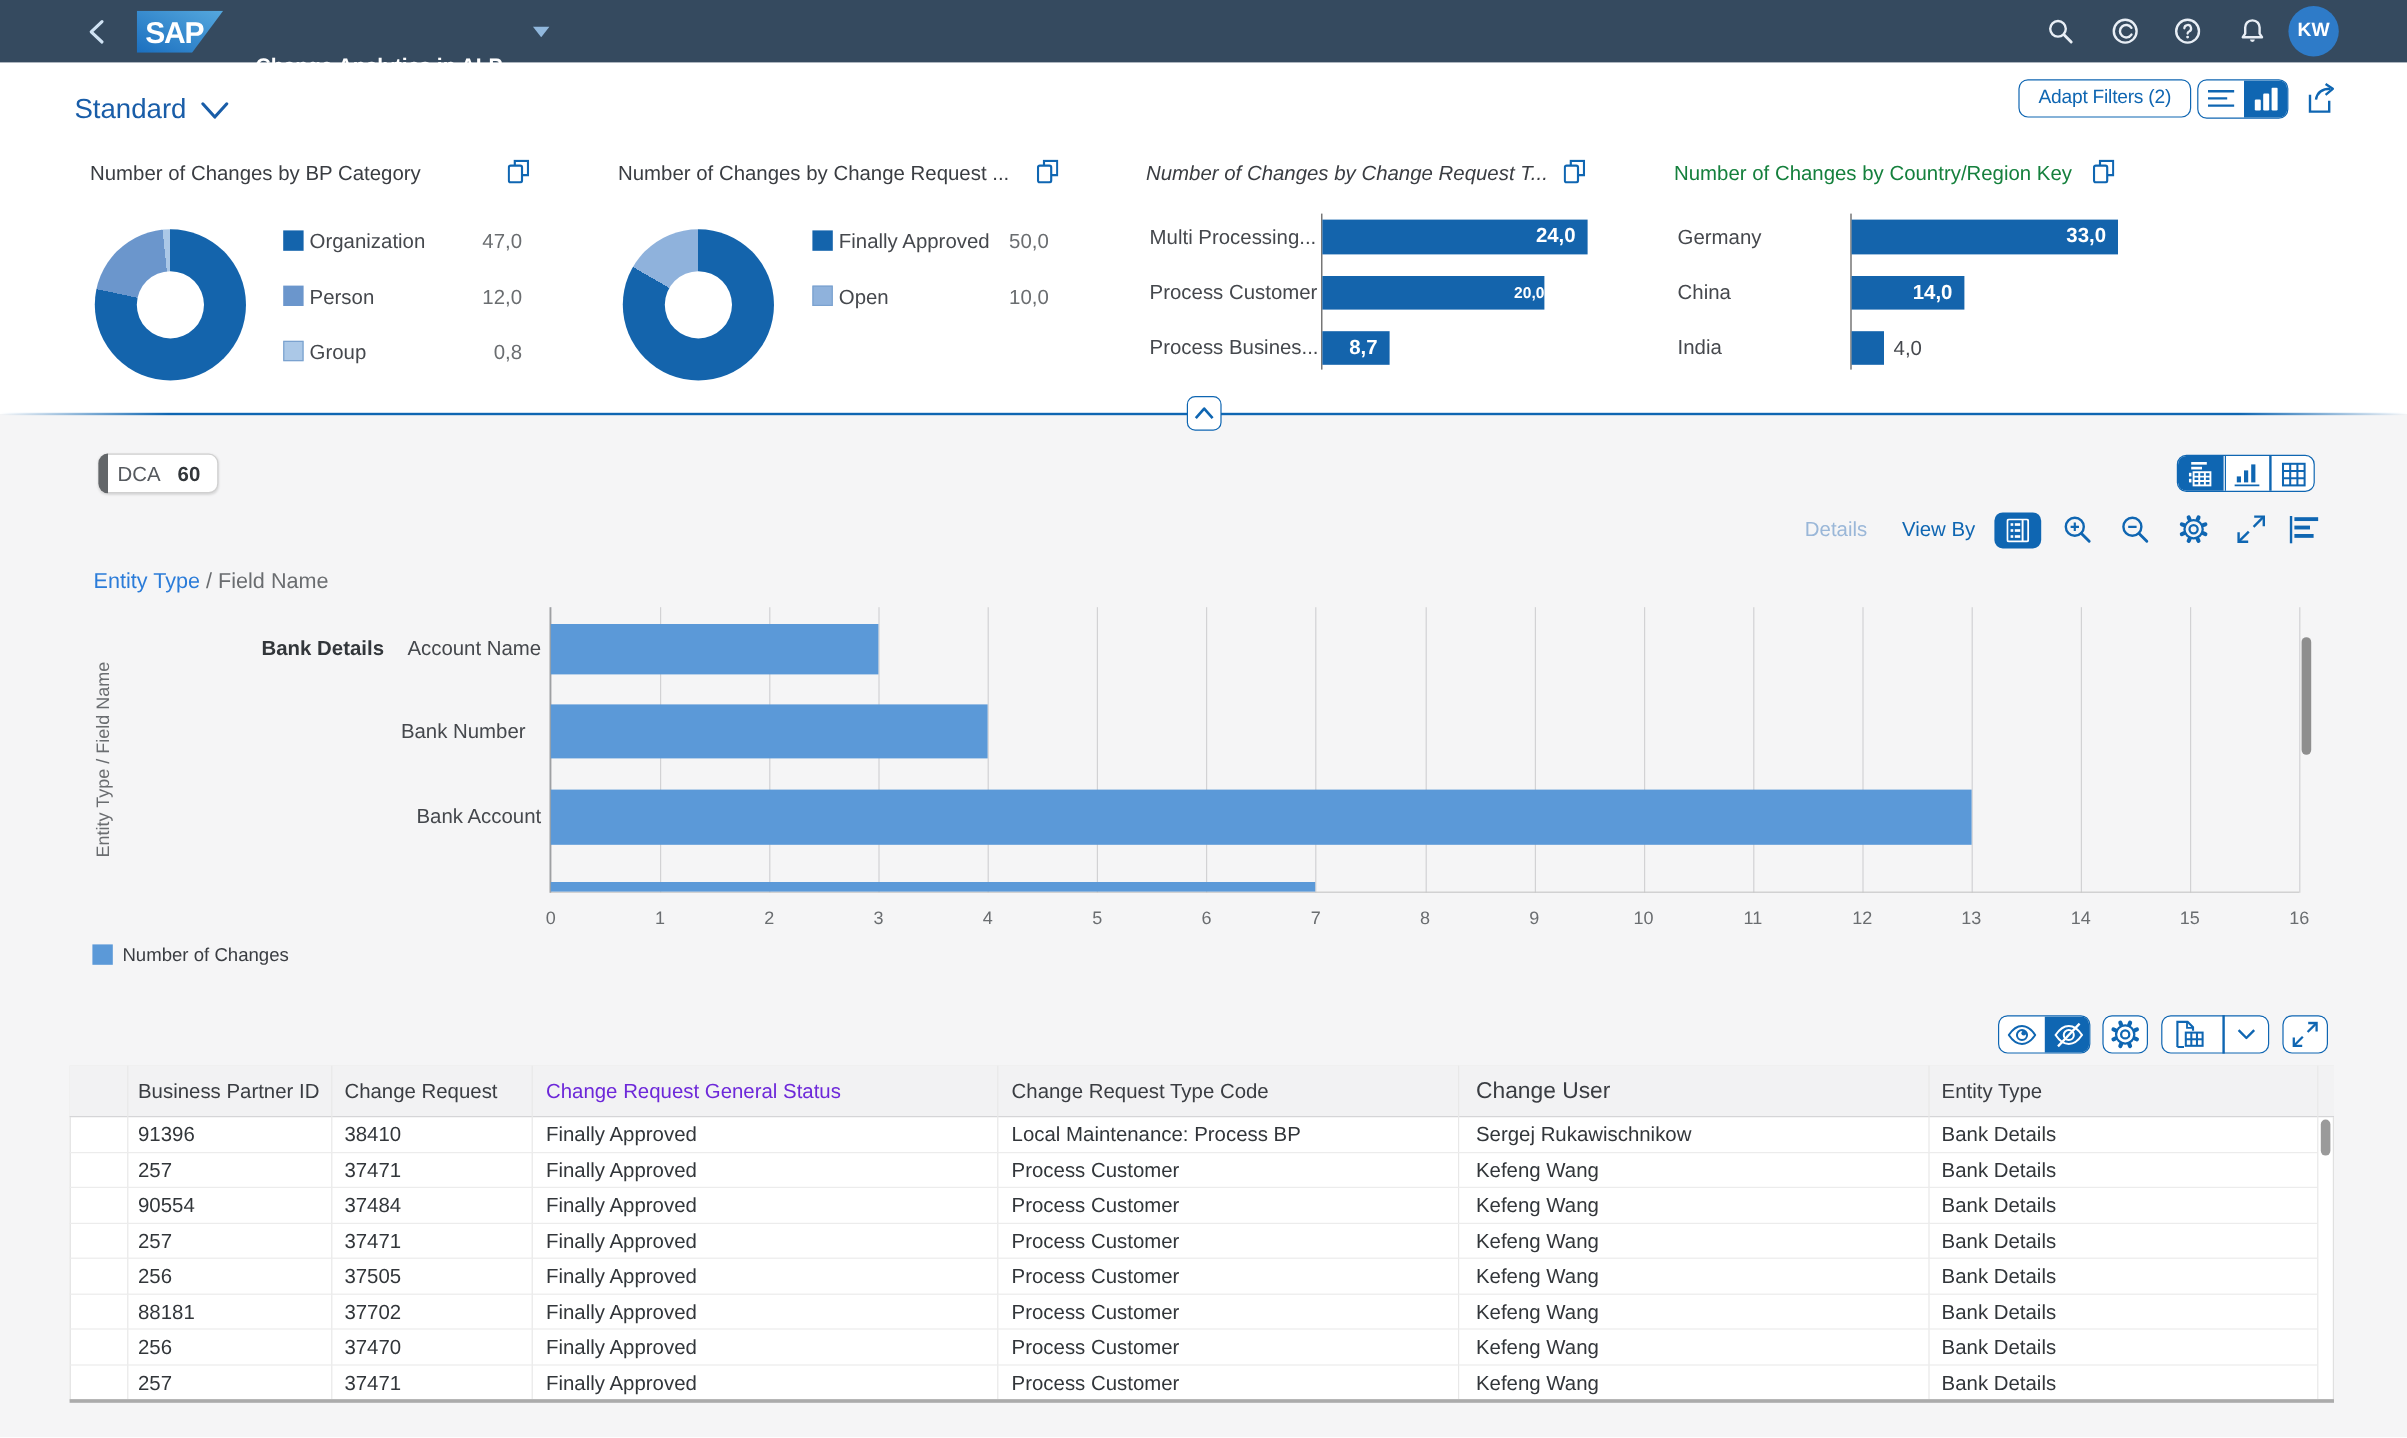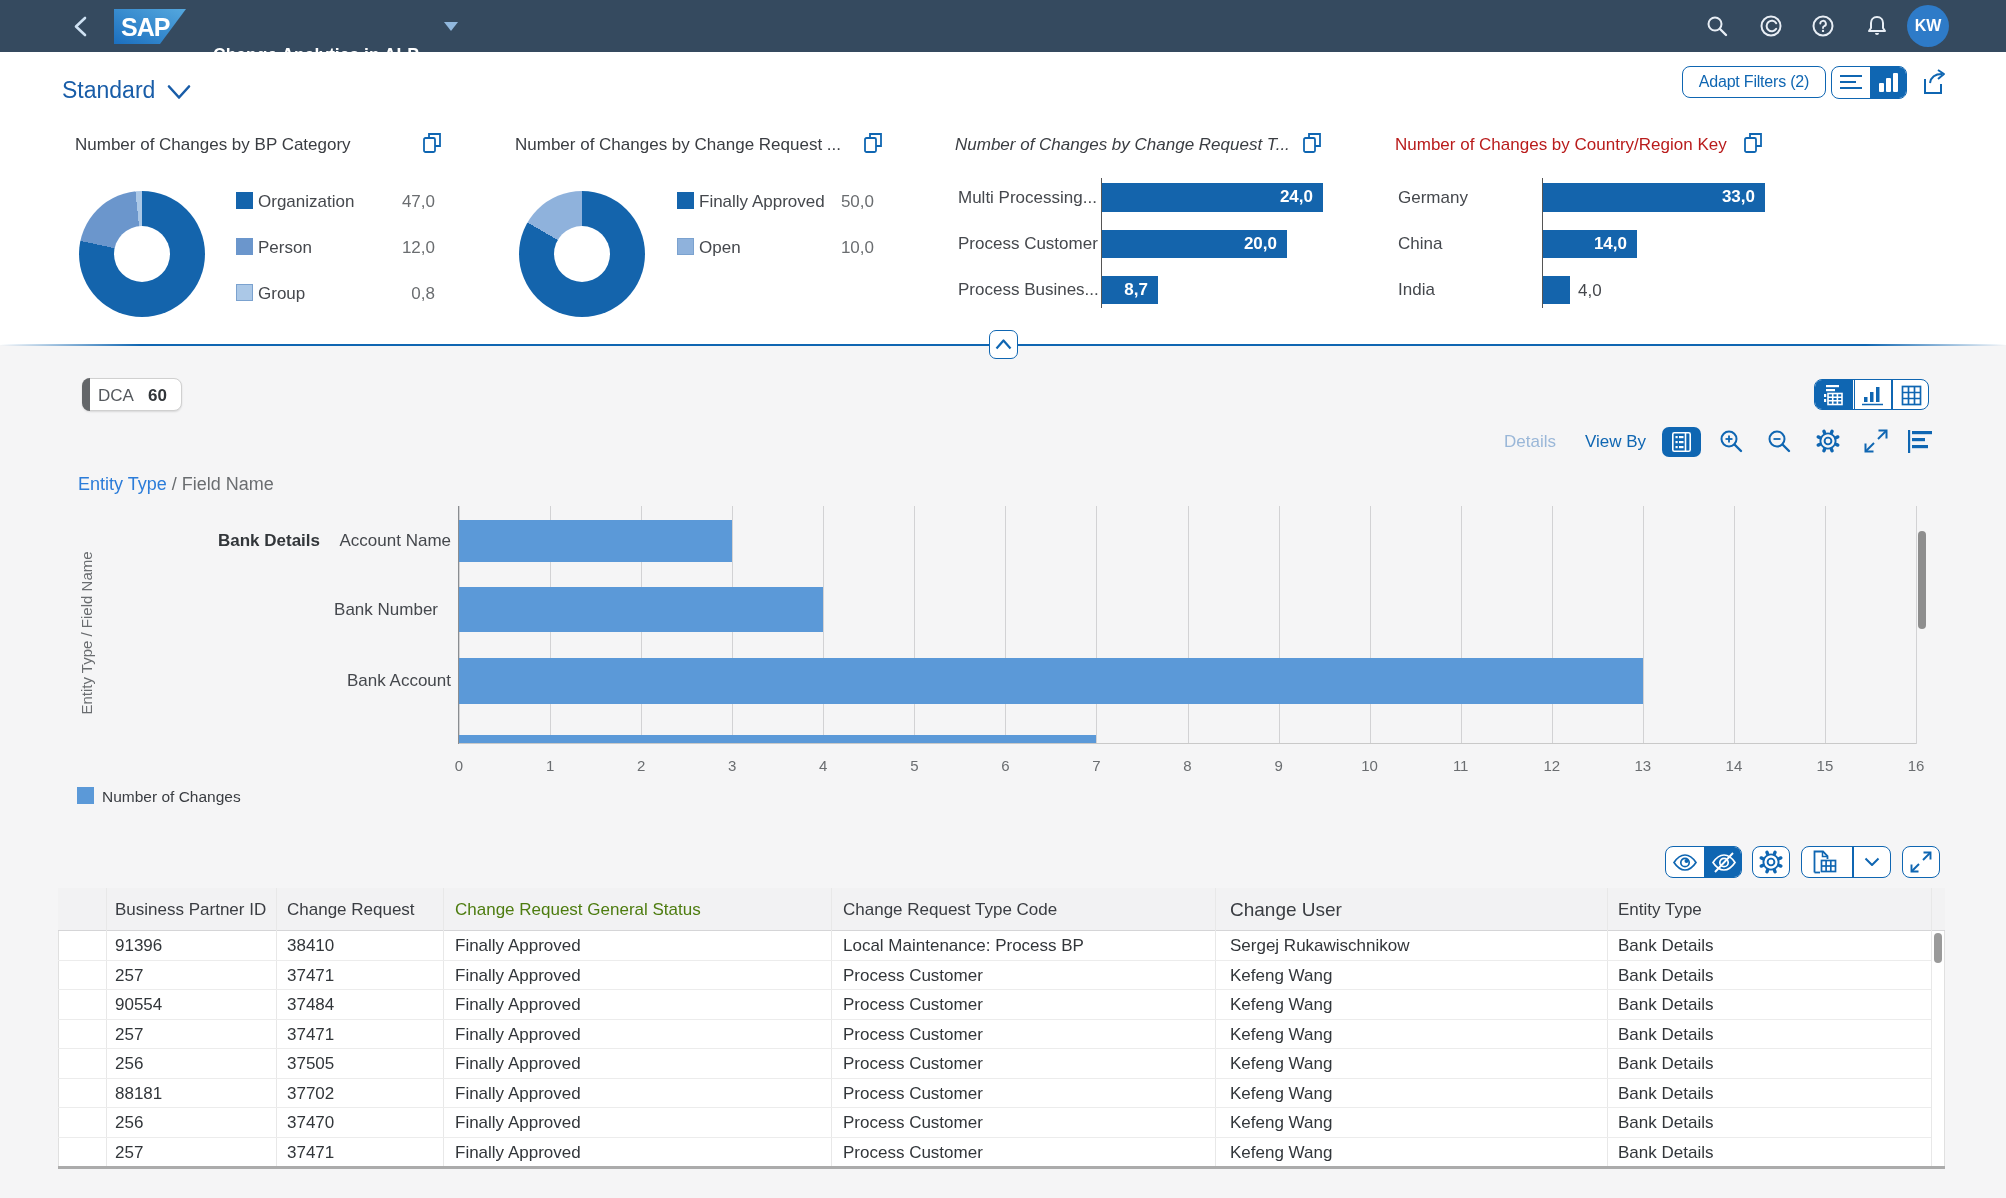--- a/index.html
+++ b/index.html
@@ -112,24 +112,24 @@
   <div class="abs" style="left:955px;top:135px;font-size:17px;color:#3a3d42;font-style:italic;">Number of Changes by Change Request T...</div>
   <svg class="abs" style="left:1303px;top:133px" width="18" height="20" viewBox="0 0 18 20">
       <rect x="1" y="5" width="11" height="14" rx="1.5" fill="none" stroke="#0f66b2" stroke-width="1.8"></rect>
       <path d="M6 5 L6 1 L17 1 L17 13 L12 13" fill="none" stroke="#0f66b2" stroke-width="1.8"></path>
     </svg>
   <div class="abs" style="left:1101px;top:178px;width:1px;height:130px;background:#555;"></div>
   <div class="abs" style="left:958px;top:188px;font-size:17px;color:#45484d;">Multi Processing...</div>
   <div class="abs" style="left:958px;top:234px;font-size:17px;color:#45484d;">Process Customer</div>
   <div class="abs" style="left:958px;top:280px;font-size:17px;color:#45484d;">Process Busines...</div>
   <div class="abs" style="left:1102px;top:183px;width:221px;height:28.5px;background:#1464ac;color:#fff;font-size:17px;font-weight:bold;text-align:right;line-height:28.5px;padding-right:10px;">24,0</div>
-  <div class="abs" style="left:1102px;top:229.5px;width:185px;height:28.5px;background:#1464ac;color:#fff;font-size:17px;font-weight:bold;text-align:right;line-height:28.5px;padding-right:10px;">20,0</div>
+  <div class="abs" style="left:1102px;top:229.5px;width:185px;height:28.5px;background:#1464ac;color:#fff;font-size:13px;font-weight:bold;text-align:right;line-height:28.5px;">20,0</div>
   <div class="abs" style="left:1102px;top:275.5px;width:56px;height:28.5px;background:#1464ac;color:#fff;font-size:17px;font-weight:bold;text-align:right;line-height:28.5px;padding-right:10px;">8,7</div>
 
-  <div class="abs" style="left:1395px;top:135px;font-size:17px;color:#b91c1c;text-align:center;">Number of Changes by Country/Region Key</div>
+  <div class="abs" style="left:1395px;top:135px;font-size:17px;color:#15803d;text-align:center;">Number of Changes by Country/Region Key</div>
   <svg class="abs" style="left:1744px;top:133px" width="18" height="20" viewBox="0 0 18 20">
       <rect x="1" y="5" width="11" height="14" rx="1.5" fill="none" stroke="#0f66b2" stroke-width="1.8"></rect>
       <path d="M6 5 L6 1 L17 1 L17 13 L12 13" fill="none" stroke="#0f66b2" stroke-width="1.8"></path>
     </svg>
   <div class="abs" style="left:1542px;top:178px;width:1px;height:130px;background:#555;"></div>
   <div class="abs" style="left:1398px;top:188px;font-size:17px;color:#45484d;">Germany</div>
   <div class="abs" style="left:1398px;top:234px;font-size:17px;color:#45484d;">China</div>
   <div class="abs" style="left:1398px;top:280px;font-size:17px;color:#45484d;">India</div>
   <div class="abs" style="left:1543px;top:183px;width:222px;height:28.5px;background:#1464ac;color:#fff;font-size:17px;font-weight:bold;text-align:right;line-height:28.5px;padding-right:10px;">33,0</div>
   <div class="abs" style="left:1543px;top:229.5px;width:94px;height:28.5px;background:#1464ac;color:#fff;font-size:17px;font-weight:bold;text-align:right;line-height:28.5px;padding-right:10px;">14,0</div>
@@ -353,21 +353,21 @@
         <path d="M8.5 20.5 L1.5 20.5 L1.5 13.5"></path>
         <line x1="20" y1="2" x2="13" y2="9"></line>
         <line x1="2" y1="20" x2="9" y2="13"></line>
       </g>
     </svg>
 
   <div class="abs" style="left:58px;top:888px;width:1887px;height:279px;background:#fff;border:1px solid #e0e0e0;"></div>
   <div class="abs" style="left:58px;top:888px;width:1887px;height:43px;background:#f2f2f3;border-bottom:1px solid #d5d5d7;"></div>
   <div class="abs" style="left:115px;top:888px;height:43px;line-height:43px;font-size:17px;color:#3a3d42;white-space:nowrap;">Business Partner ID</div>
   <div class="abs" style="left:287px;top:888px;height:43px;line-height:43px;font-size:17px;color:#3a3d42;white-space:nowrap;">Change Request</div>
-  <div class="abs" style="left:455px;top:888px;height:43px;line-height:43px;font-size:17px;color:#4d7c0f;white-space:nowrap;">Change Request General Status</div>
+  <div class="abs" style="left:455px;top:888px;height:43px;line-height:43px;font-size:17px;color:#6d28d9;white-space:nowrap;">Change Request General Status</div>
   <div class="abs" style="left:843px;top:888px;height:43px;line-height:43px;font-size:17px;color:#3a3d42;white-space:nowrap;">Change Request Type Code</div>
   <div class="abs" style="left:1230px;top:888px;height:43px;line-height:43px;font-size:19px;color:#3a3d42;white-space:nowrap;">Change User</div>
   <div class="abs" style="left:1618px;top:888px;height:43px;line-height:43px;font-size:17px;color:#3a3d42;white-space:nowrap;">Entity Type</div>
   <div class="abs" style="left:105.6px;top:888px;width:1px;height:279px;background:#e8e8e8;"></div>
   <div class="abs" style="left:276px;top:888px;width:1px;height:279px;background:#e8e8e8;"></div>
   <div class="abs" style="left:443px;top:888px;width:1px;height:279px;background:#e8e8e8;"></div>
   <div class="abs" style="left:831px;top:888px;width:1px;height:279px;background:#e8e8e8;"></div>
   <div class="abs" style="left:1215px;top:888px;width:1px;height:279px;background:#e8e8e8;"></div>
   <div class="abs" style="left:1607px;top:888px;width:1px;height:279px;background:#e8e8e8;"></div>
   <div class="abs" style="left:1931px;top:888px;width:1px;height:279px;background:#e8e8e8;"></div>

